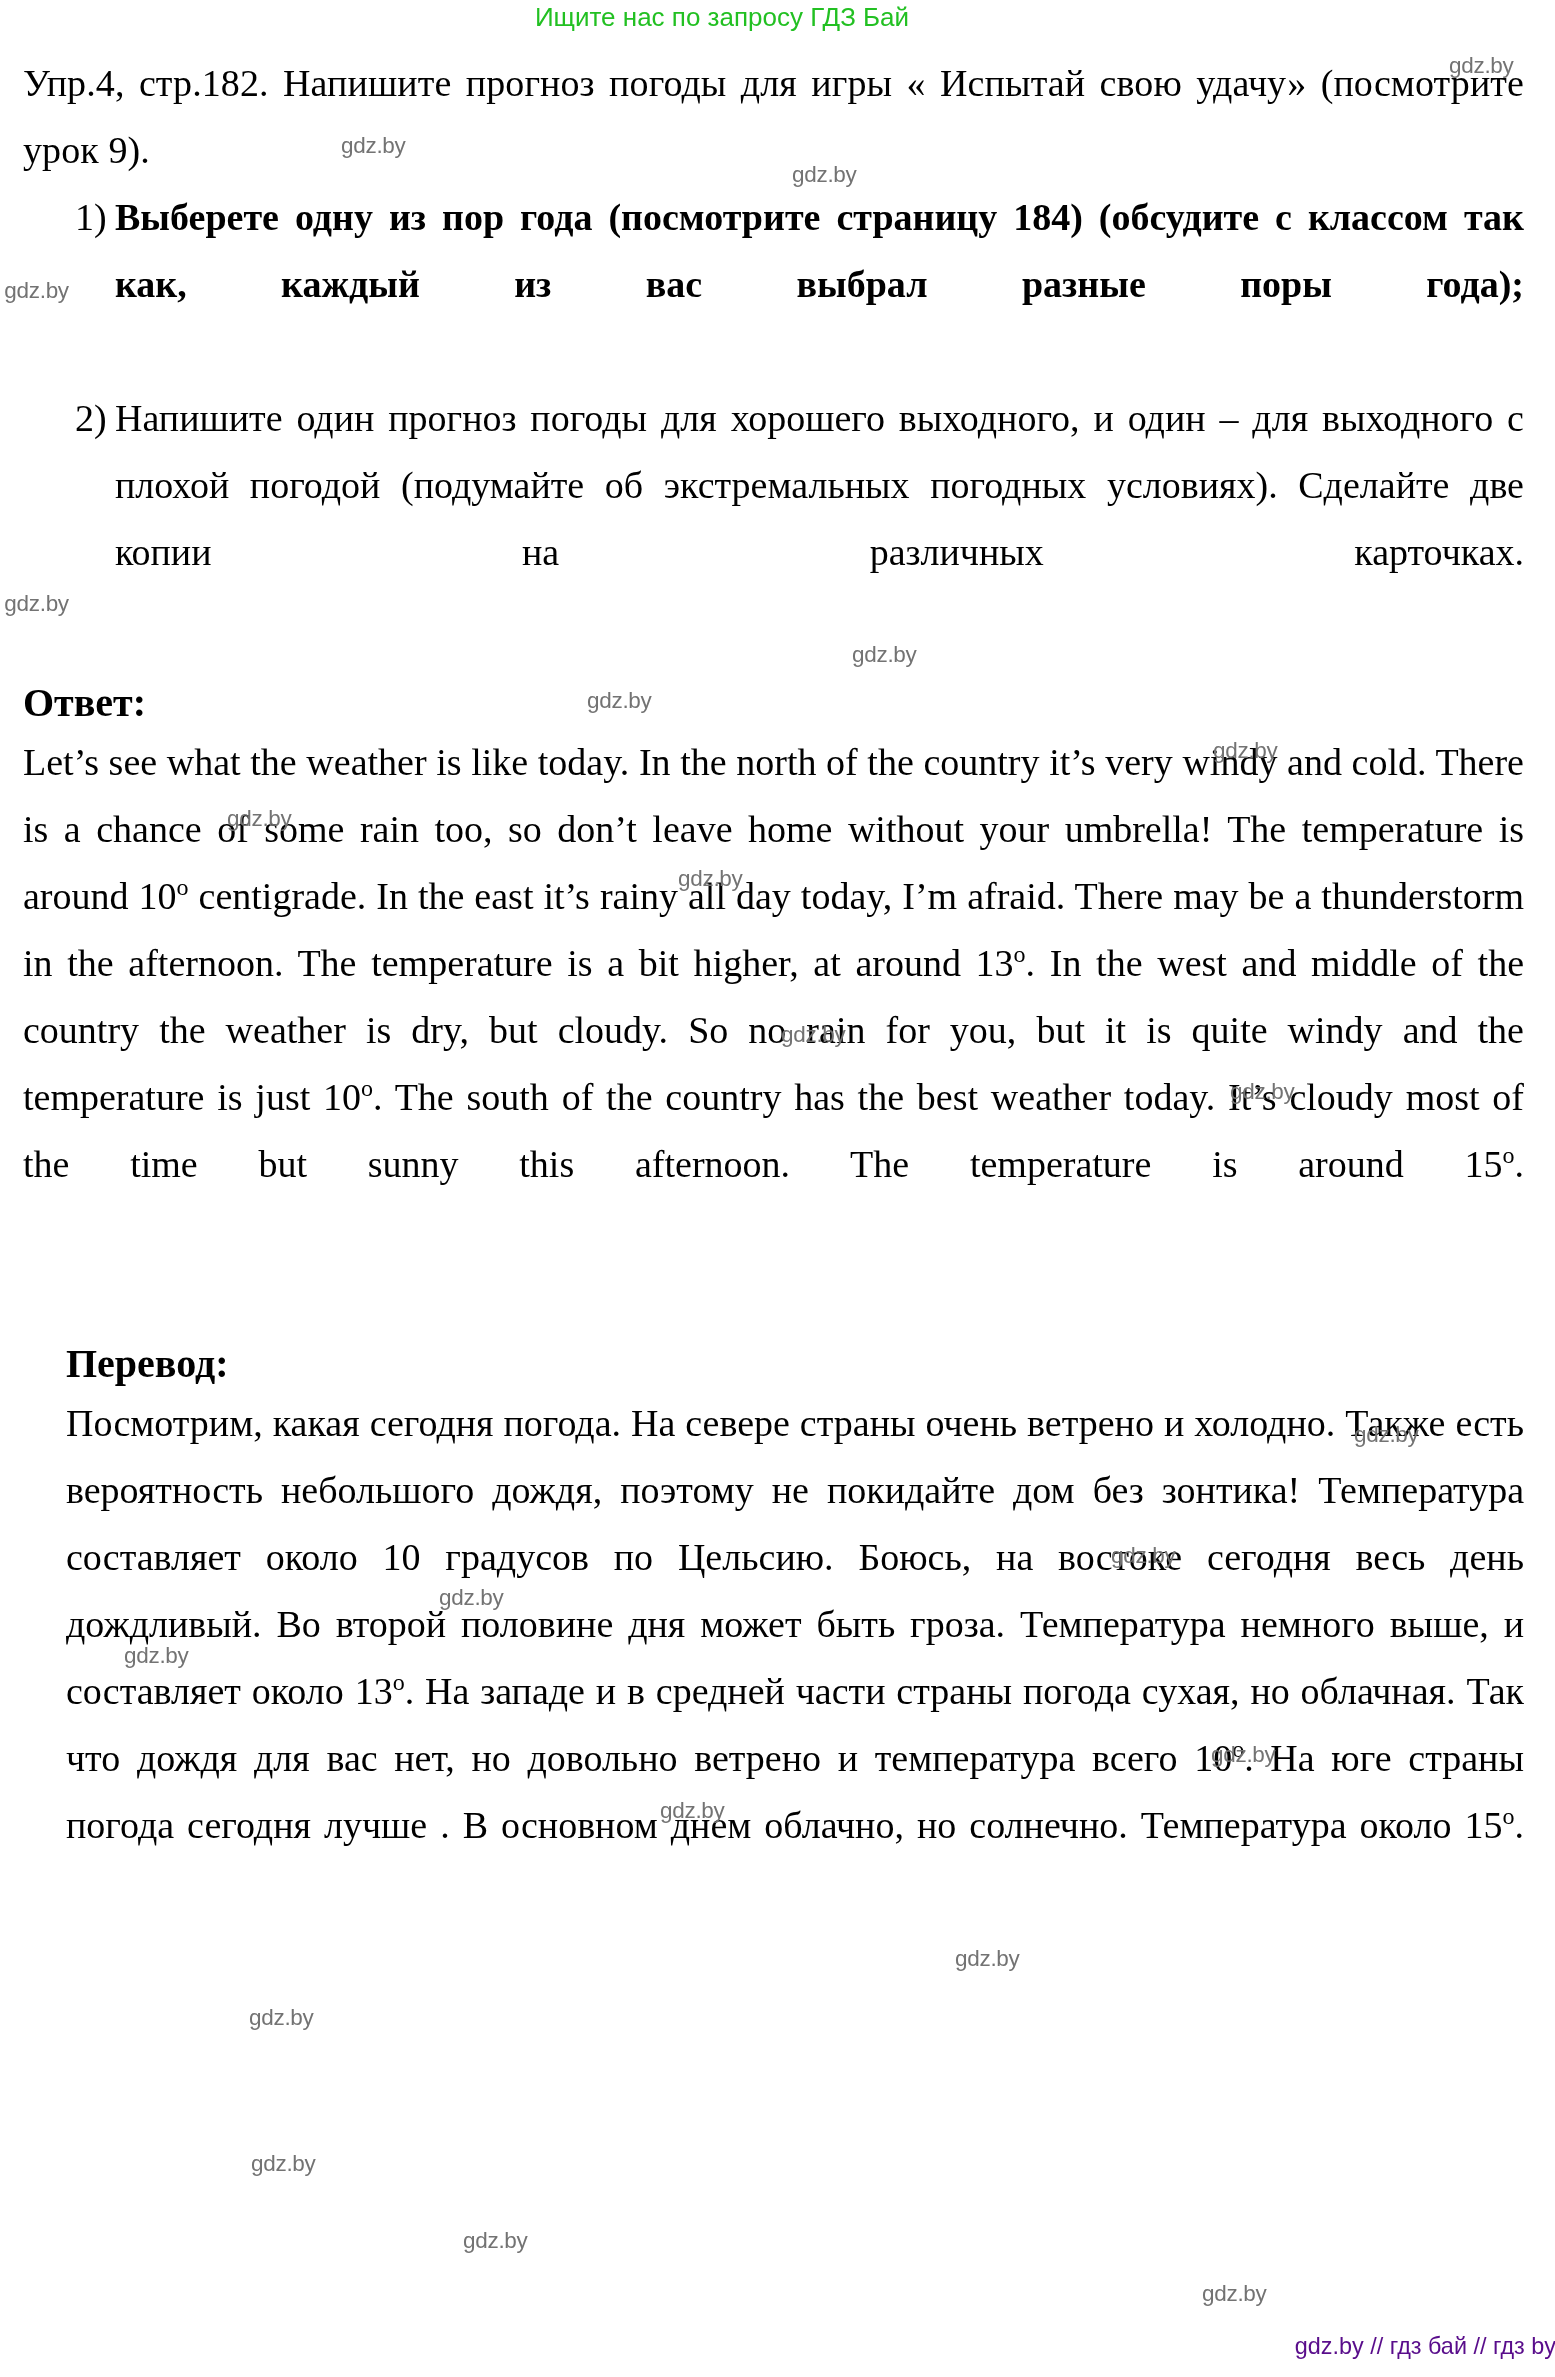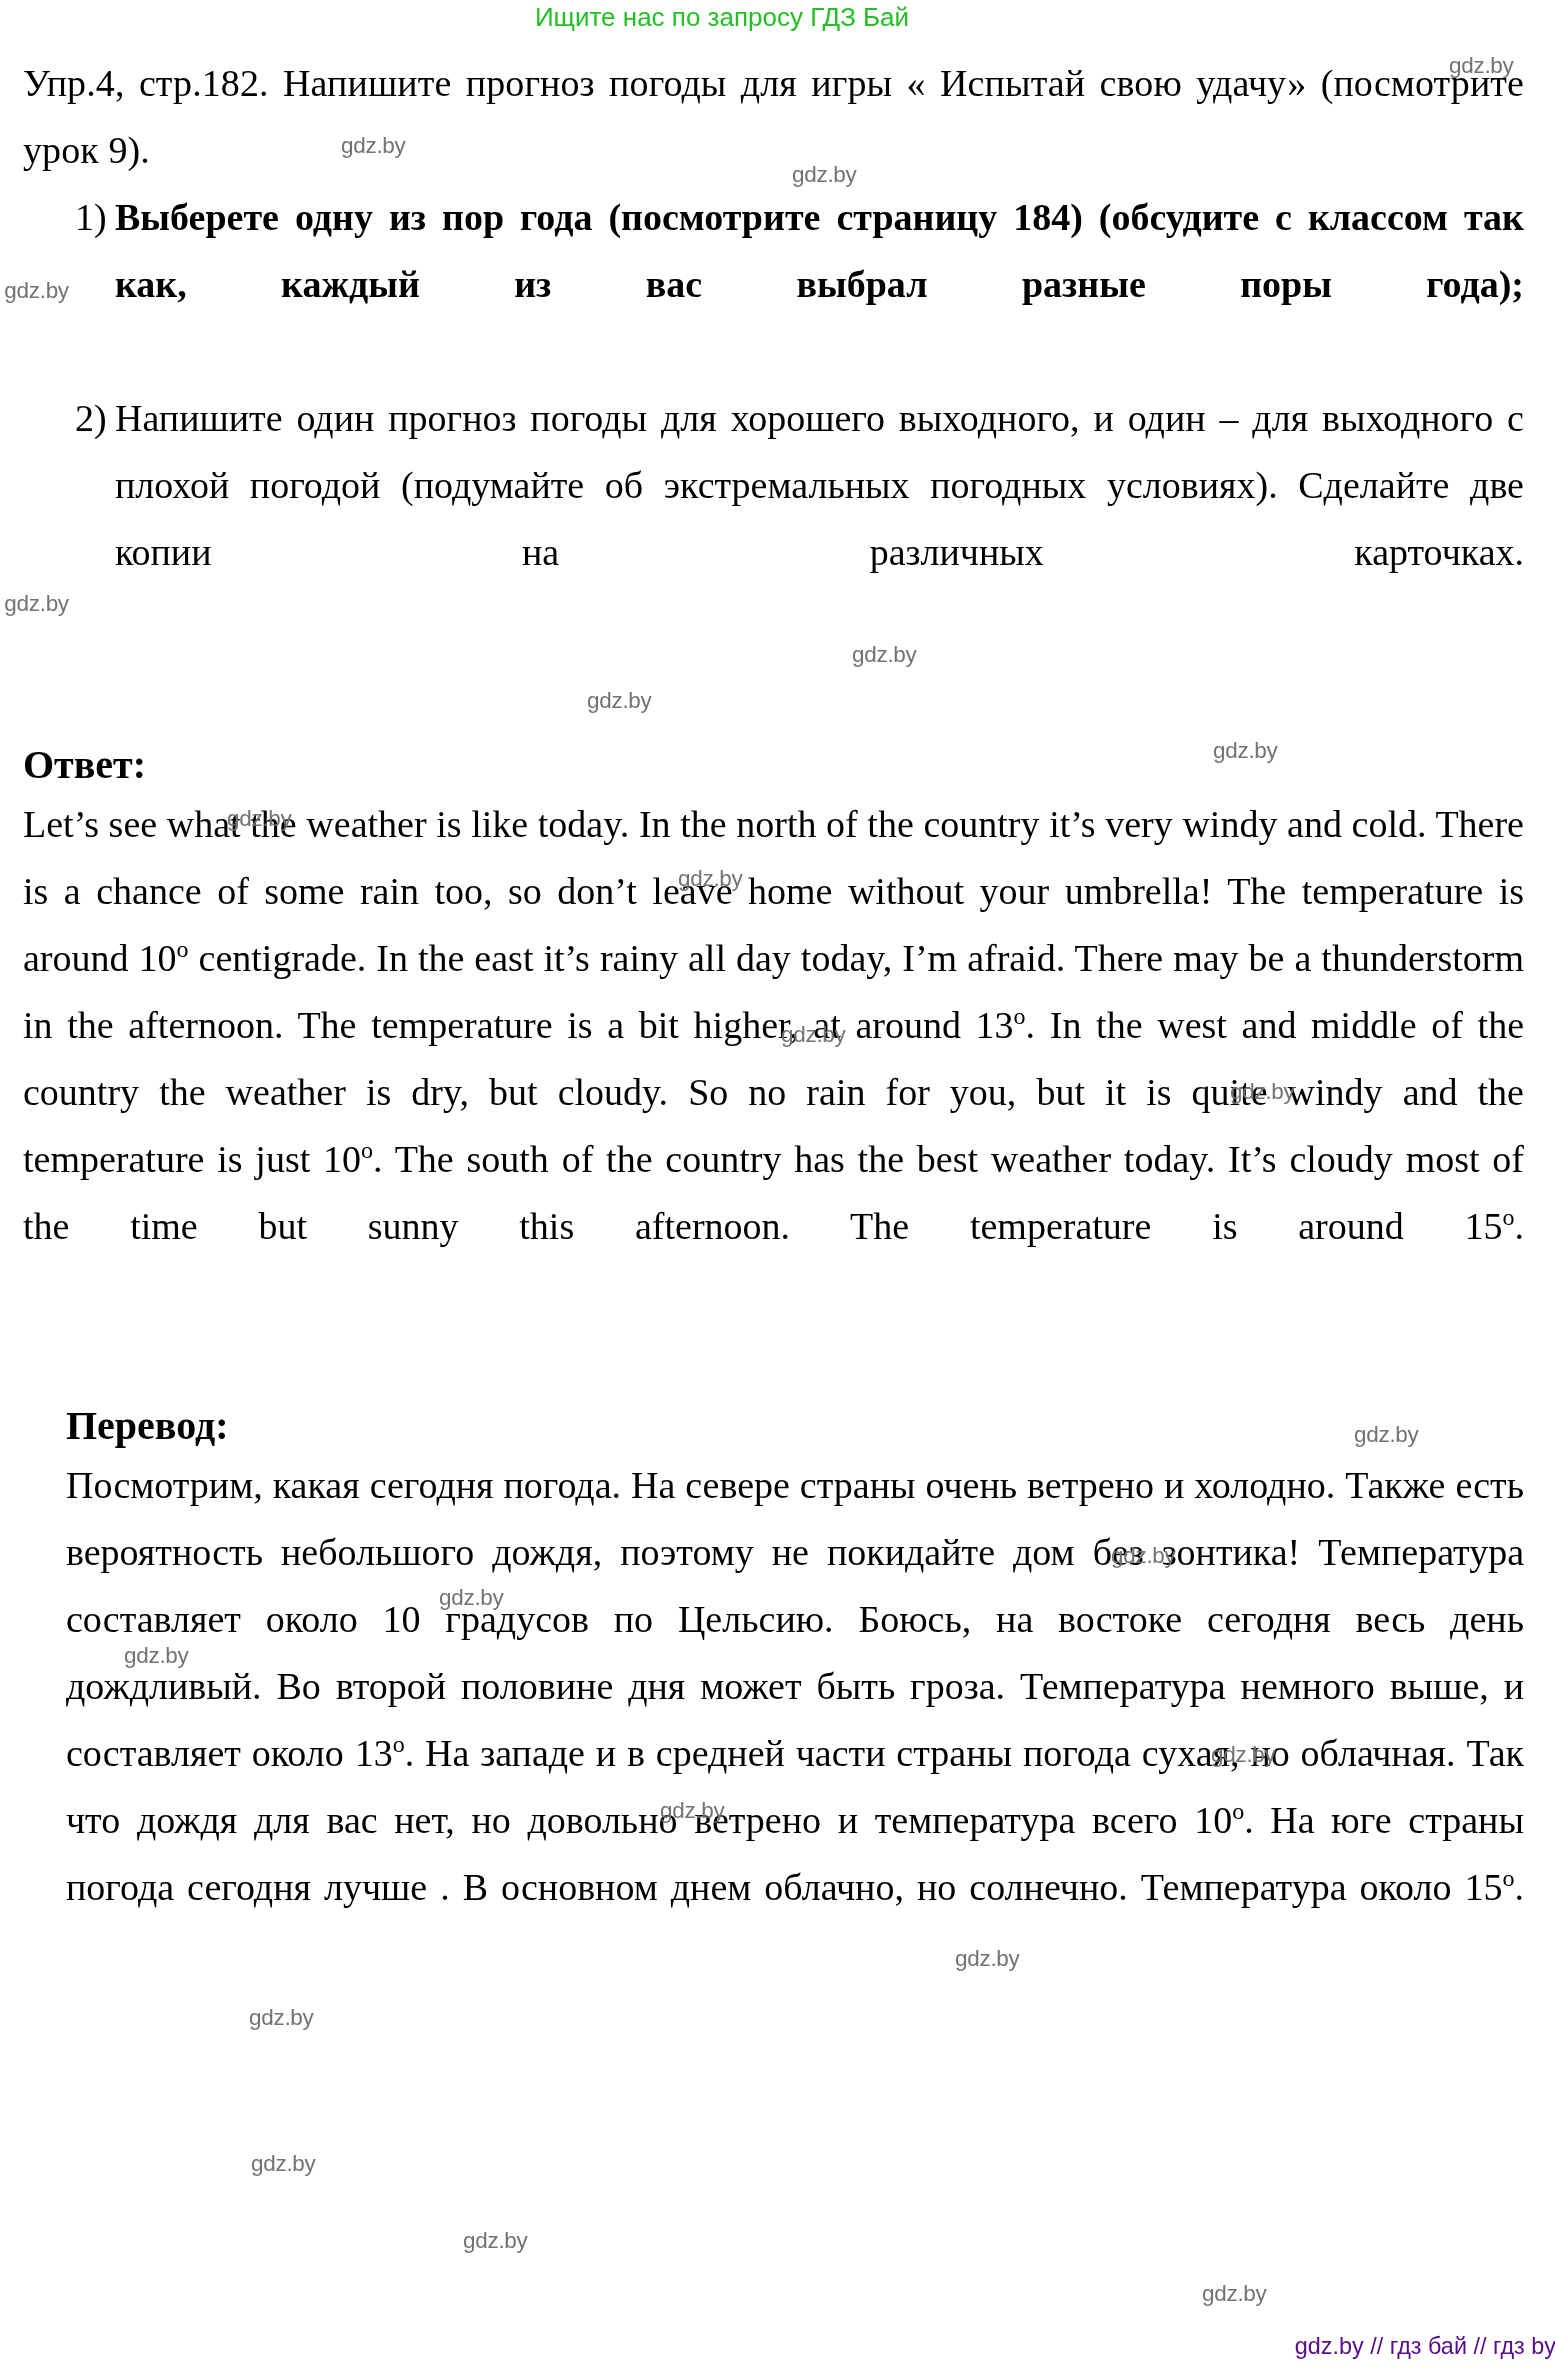--- a/index.html
+++ b/index.html
@@ -93,21 +93,21 @@
     width: 100%;
   }
 
   .section-label {
     font-size: 40px;
     font-weight: 700;
     line-height: 52px;
     margin: 0;
   }
 
-  .answer-label-wrap { margin-top: 86px; }
+  .answer-label-wrap { margin-top: 24px; }
   .answer-body { margin-top: 55px; }
   .perevod-label-wrap { margin-top: 73px; margin-left: 43px; }
   .perevod-body { margin-top: 61px; }
 
   .body-para {
     font-size: 38px;
     line-height: 67px;
     text-align: justify;
     text-justify: inter-word;
     margin: 0;

